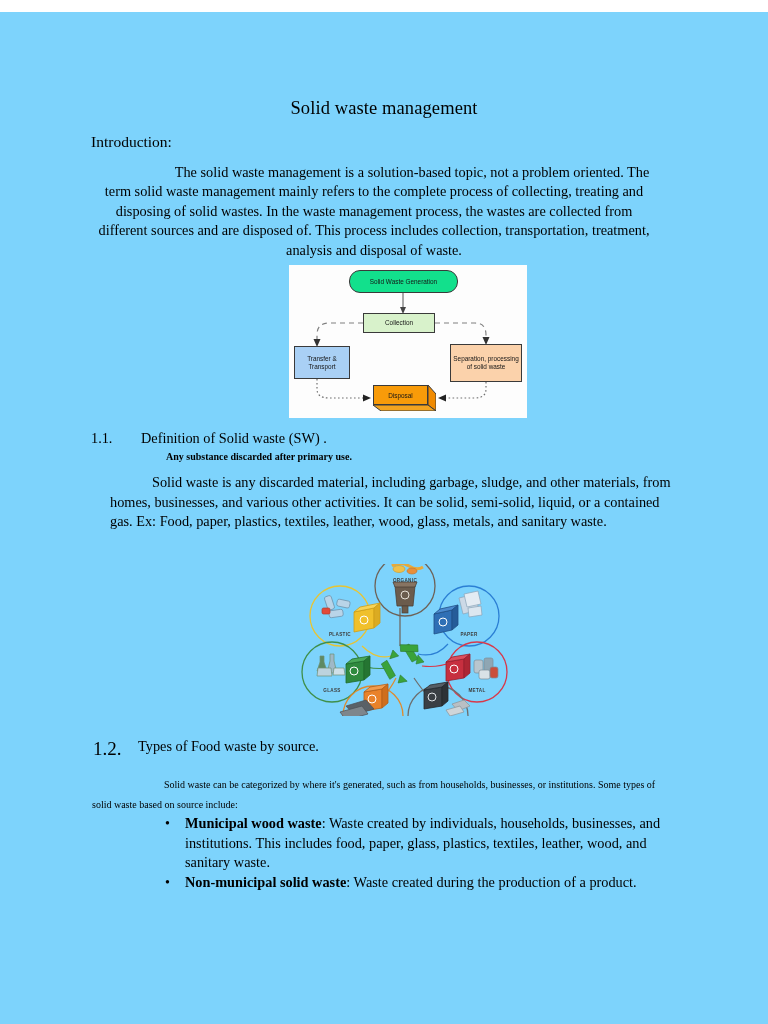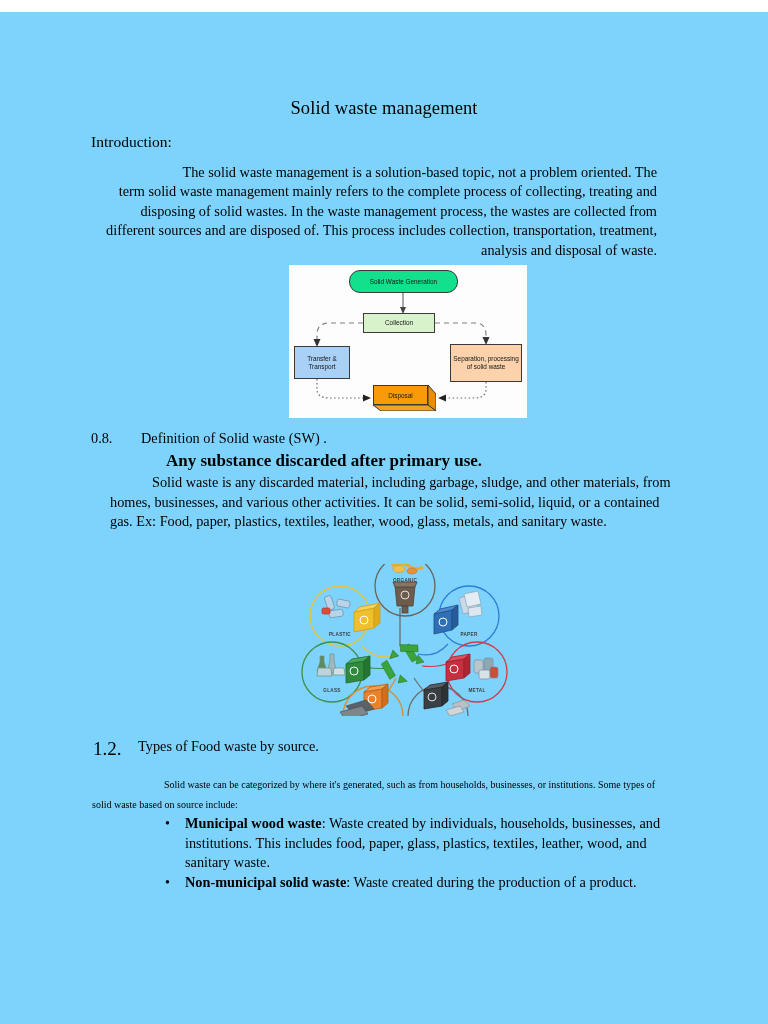--- a/index.html
+++ b/index.html
@@ -42,41 +42,41 @@
     font-size: 15.5px;
   }
   .para-intro {
     position: absolute;
     left: 91px;
     top: 151px;
     width: 566px;
     font-size: 14.3px;
     line-height: 19.4px;
     text-indent: 76px;
-    text-align: right;
+    text-align: center;
   }
 
   
   .sec-num-11 {
     position: absolute;
     left: 91px;
     top: 418px;
     font-size: 14.3px;
   }
   .sec-title-11 {
     position: absolute;
     left: 141px;
     top: 418px;
     font-size: 14.3px;
   }
   .bold-statement {
     position: absolute;
     left: 166px;
     top: 439px;
-    font-size: 17px;
+    font-size: 10px;
     font-weight: bold;
   }
   .para-11 {
     position: absolute;
     left: 110px;
     top: 461px;
     width: 565px;
     font-size: 14.3px;
     line-height: 19.6px;
     text-indent: 42px;
@@ -254,21 +254,21 @@
 
     <div class="fc-disposal-wrap">
       <svg class="fc-disposal-svg" width="63" height="26" viewBox="0 0 63 26">
         <polygon points="55,0 63,9 63,26 55,20" fill="#f08a00" stroke="#3a3a3a" stroke-width="1"></polygon>
         <polygon points="0,20 55,20 63,26 8,26" fill="#f3a41f" stroke="#3a3a3a" stroke-width="1"></polygon>
       </svg>
       <div class="fc-disposal-face">Disposal</div>
     </div>
   </div>
 
-  <div class="sec-num-11">0.8.</div>
+  <div class="sec-num-11">1.1.</div>
   <div class="sec-title-11">Definition of Solid waste (SW) .</div>
   <div class="bold-statement">Any substance discarded after primary use.</div>
   <div class="para-11">Solid waste is any discarded material, including garbage, sludge, and other materials, from homes, businesses, and various other activities. It can be solid, semi-solid, liquid, or a contained gas. Ex: Food, paper, plastics, textiles, leather, wood, glass, metals, and sanitary waste.</div>
 
   <div class="recycle-img">
     <svg width="218" height="152" viewBox="0 0 218 152">
 
       <g stroke-width="1.2" fill="none">
         <path d="M95,92 Q80,96 66,82" stroke="#e8c433"></path>
         <path d="M104,82 Q104,60 104,44" stroke="#6e6257"></path>

